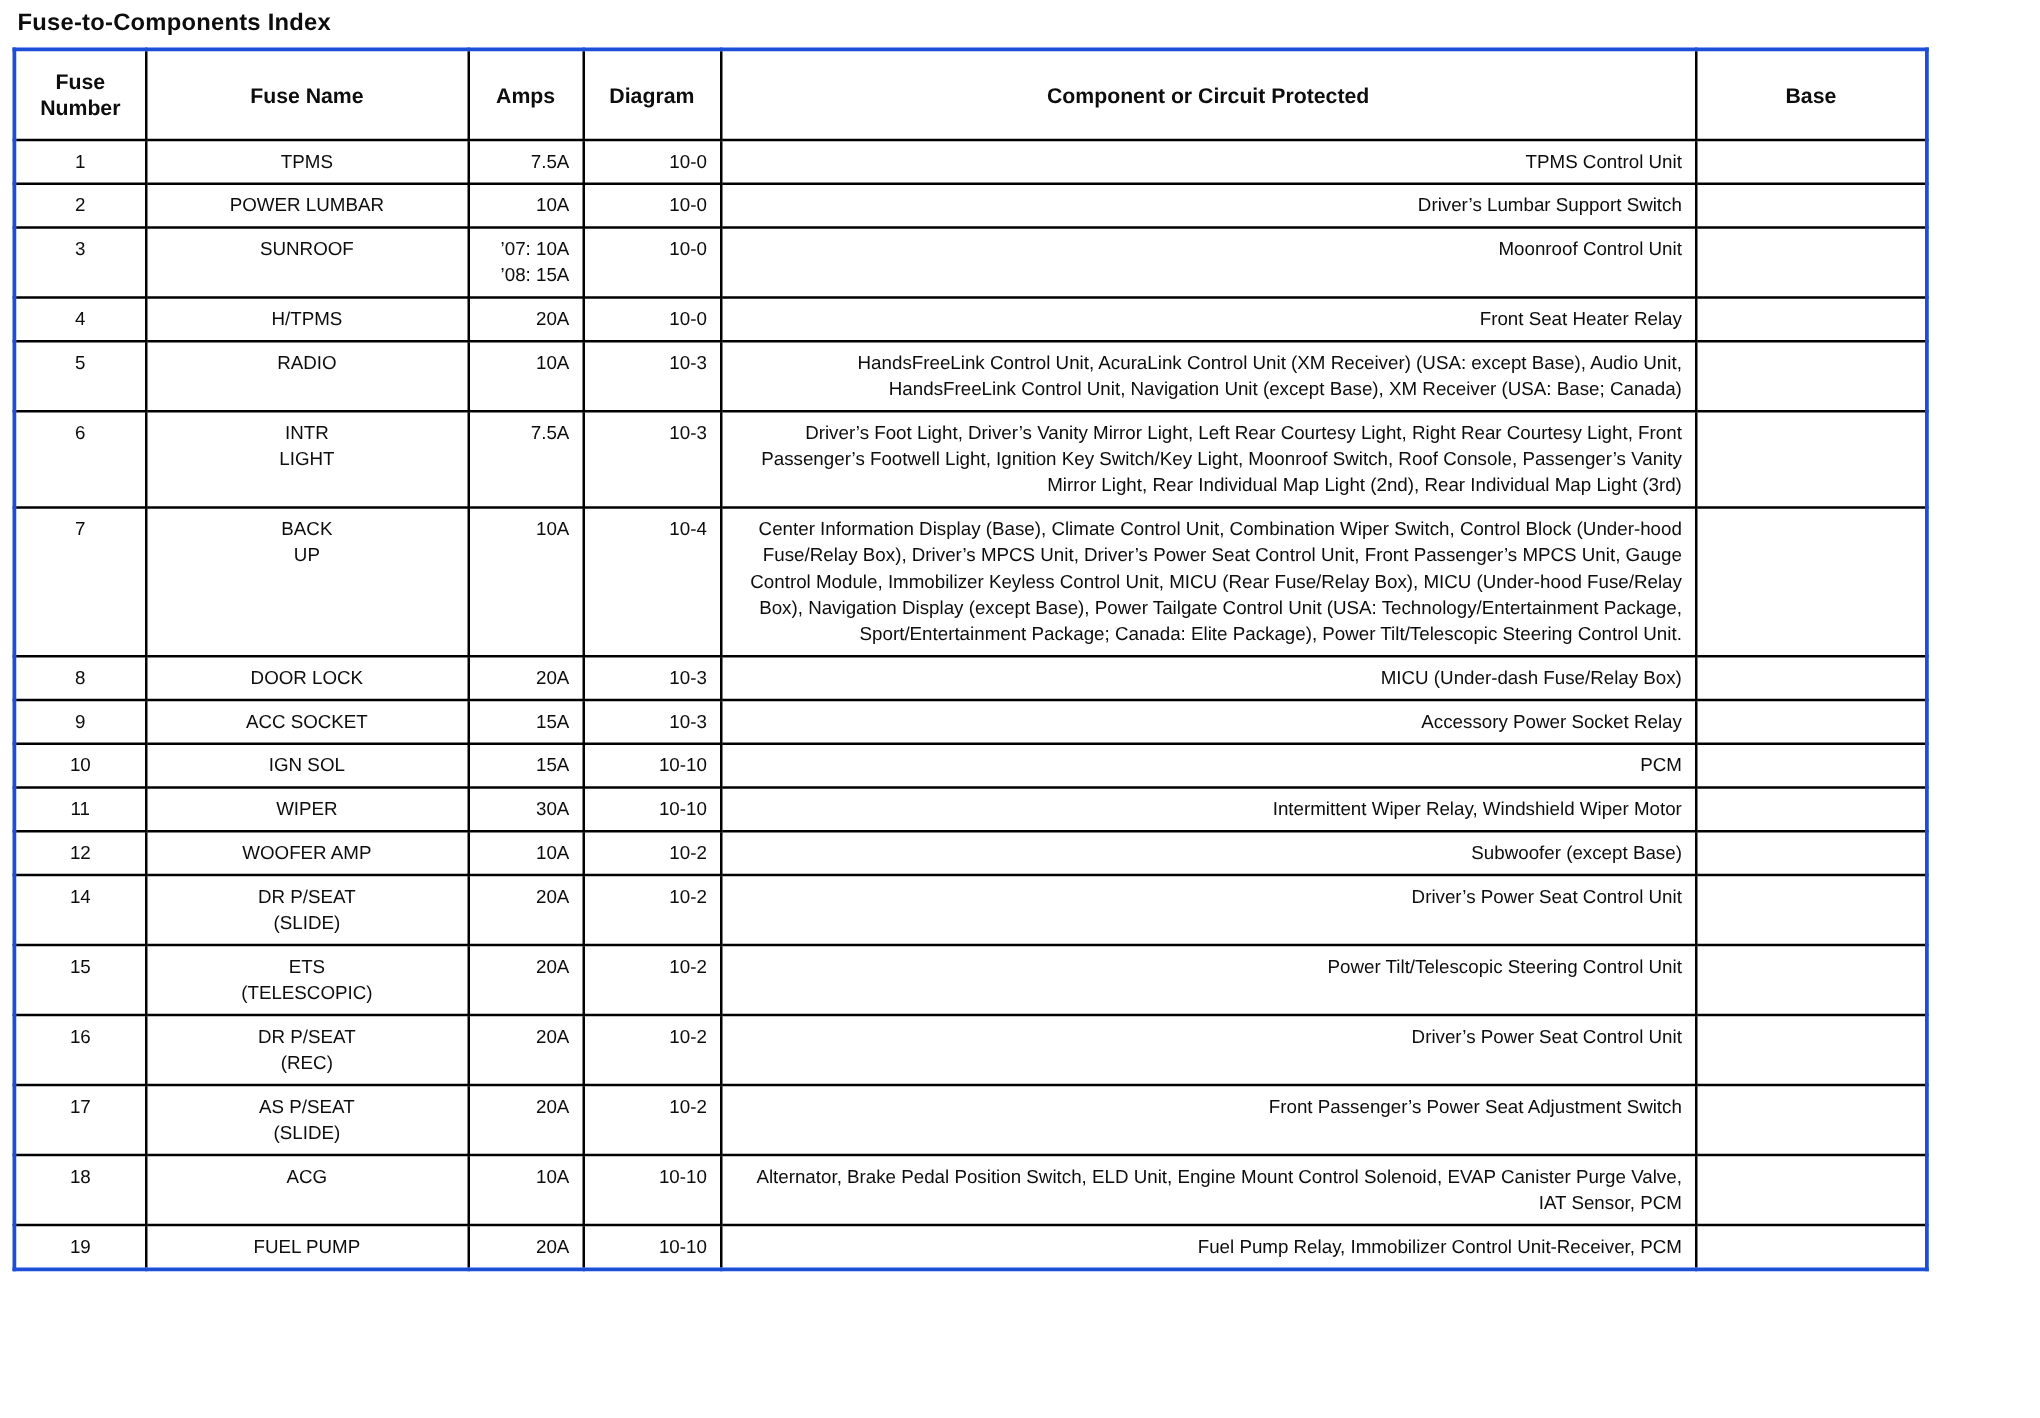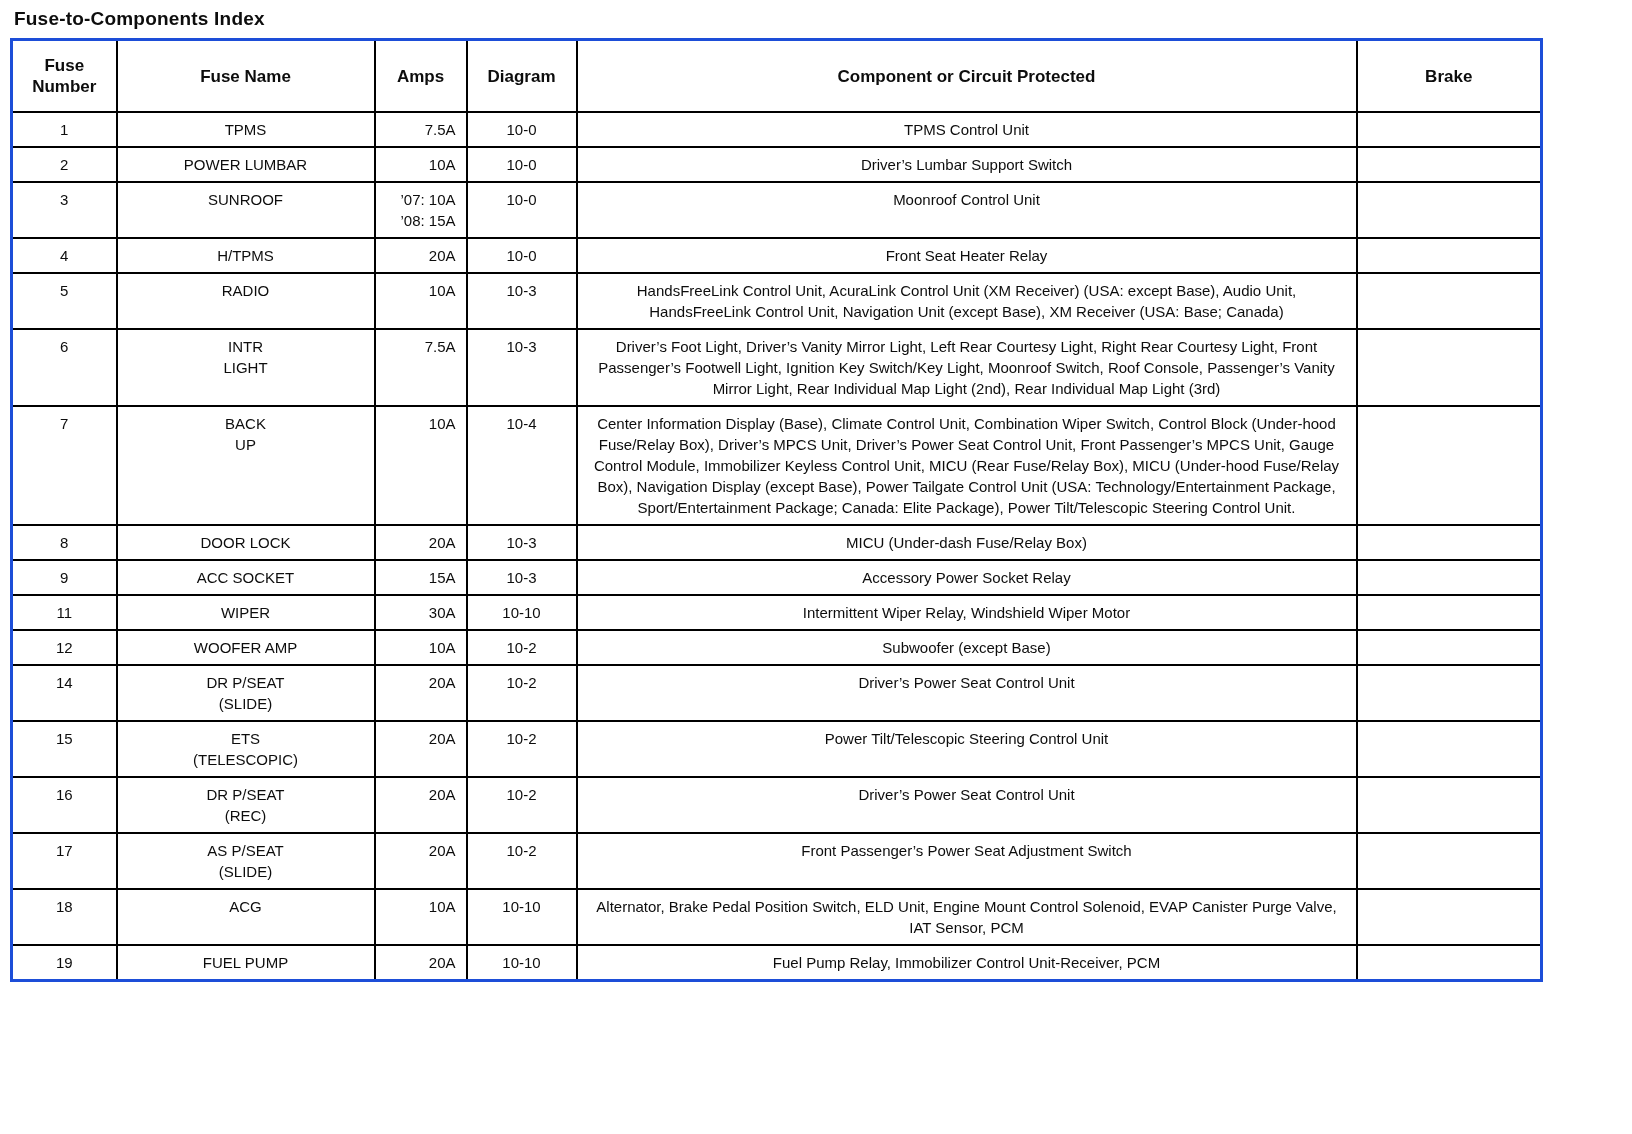--- a/index.html
+++ b/index.html
@@ -44,22 +44,22 @@
     font-weight: bold;
     text-align: center;
     vertical-align: middle;
     height: 62px;
     white-space: pre-line;
     padding: 4px 6px;
   }
   td.col-fuse-number { text-align: center; }
   td.col-fuse-name   { text-align: center; white-space: pre-line; }
   td.col-amps        { text-align: right; white-space: pre-line; }
-  td.col-diagram     { text-align: center; margin-left: 24px; }
-  td.col-component   { text-align: center; }
+  td.col-diagram     { text-align: right; margin-left: 24px; }
+  td.col-component   { text-align: right; }
   td.col-notes       { text-align: left; }
 </style>
 </head>
 <body>
 
 <div class="page">
   <h1 class="title">Fuse-to-Components Index</h1>
 
   <table class="fuse-table">
     <colgroup>
@@ -71,21 +71,21 @@
       <col style="width:185px">
     </colgroup>
     <thead>
       <tr>
         <th>Fuse
 Number</th>
         <th>Fuse Name</th>
         <th>Amps</th>
         <th>Diagram</th>
         <th>Component or Circuit Protected</th>
-        <th>Brake</th>
+        <th>Base</th>
       </tr>
     </thead>
     <tbody>
         <tr>
           <td class="col-fuse-number">1</td>
           <td class="col-fuse-name">TPMS</td>
           <td class="col-amps">7.5A</td>
           <td class="col-diagram">10-0</td>
           <td class="col-component">TPMS Control Unit</td>
           <td class="col-notes"></td>
@@ -148,20 +148,28 @@
           <td class="col-diagram">10-3</td>
           <td class="col-component">MICU (Under-dash Fuse/Relay Box)</td>
           <td class="col-notes"></td>
         </tr>
         <tr>
           <td class="col-fuse-number">9</td>
           <td class="col-fuse-name">ACC SOCKET</td>
           <td class="col-amps">15A</td>
           <td class="col-diagram">10-3</td>
           <td class="col-component">Accessory Power Socket Relay</td>
+          <td class="col-notes"></td>
+        </tr>
+        <tr>
+          <td class="col-fuse-number">10</td>
+          <td class="col-fuse-name">IGN SOL</td>
+          <td class="col-amps">15A</td>
+          <td class="col-diagram">10-10</td>
+          <td class="col-component">PCM</td>
           <td class="col-notes"></td>
         </tr>
         <tr>
           <td class="col-fuse-number">11</td>
           <td class="col-fuse-name">WIPER</td>
           <td class="col-amps">30A</td>
           <td class="col-diagram">10-10</td>
           <td class="col-component">Intermittent Wiper Relay, Windshield Wiper Motor</td>
           <td class="col-notes"></td>
         </tr>

